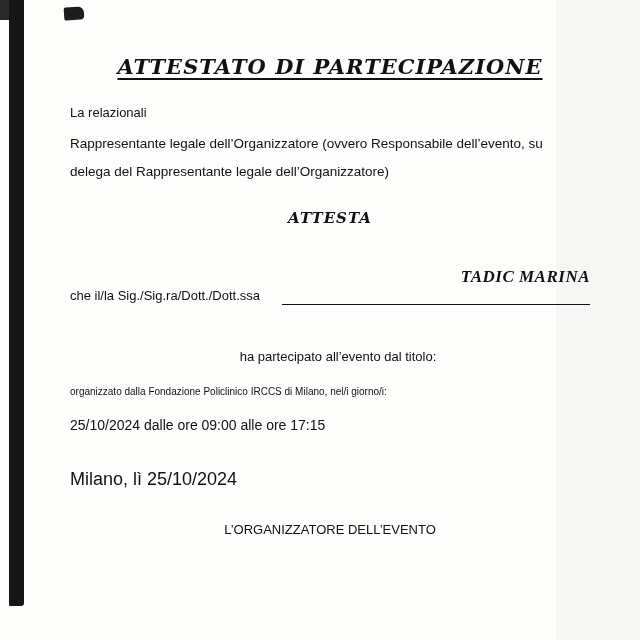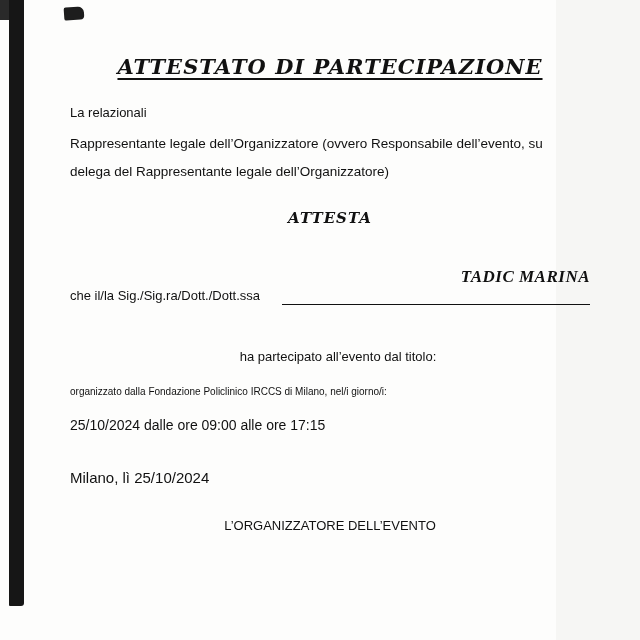--- a/index.html
+++ b/index.html
@@ -124,21 +124,21 @@
   }
   .organizer-line {
     font-size: 10px;
     margin: 0 0 20px 0;
   }
   .date-line {
     font-size: 14px;
     margin: 16px 0 36px 0;
   }
   .place-date {
-    font-size: 15px;
+    font-size: 18px;
     margin: 0 0 32px 0;
   }
   .footer-role {
     text-align: center;
     font-size: 13px;
     margin: 1px 0 40px 0;
   }
 </style>
 </head>
 <body>

